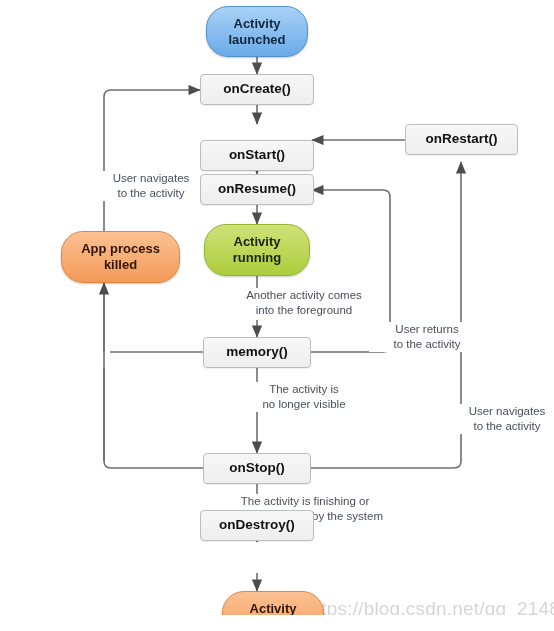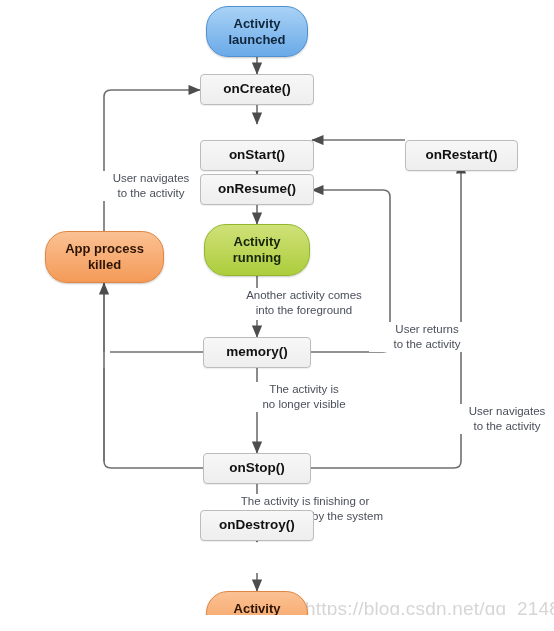--- a/index.html
+++ b/index.html
@@ -65,20 +65,21 @@
   }
   .pill-green {
     background: linear-gradient(#cfe178, #adcd3c);
     border: 1px solid #93b72c;
     color: #17240a;
   }
   .pill-orange {
     background: linear-gradient(#fbc193, #f49a58);
     border: 1px solid #e08641;
     color: #2e1504;
+    margin-left: 16px;
   }
 
   
   .elabel {
     position: absolute;
     font-size: 11.5px;
     color: #4a4f5a;
     text-align: center;
     line-height: 1.32;
     z-index: 2;
@@ -149,21 +150,21 @@
       <path d="M104,368 L104,461"></path>
     </g>
   </svg>
 
   <div class="node pill pill-blue" style="left:206px; top:6px; width:102px; height:51px;">Activity<br>launched</div>
 
   <div class="node cb" style="left:200px; top:74px; width:114px; height:31px;">onCreate()</div>
 
   <div class="node cb" style="left:200px; top:140px; width:114px; height:31px;">onStart()</div>
 
-  <div class="node cb" style="left:405px; top:140px; width:113px; height:31px;">onRestart()</div>
+  <div class="node cb" style="left:405px; top:124px; width:113px; height:31px;">onRestart()</div>
 
   <div class="node cb" style="left:200px; top:174px; width:114px; height:31px;">onResume()</div>
 
   <div class="node pill pill-green" style="left:204px; top:224px; width:106px; height:52px;">Activity<br>running</div>
 
   <div class="node pill pill-orange" style="left:45px; top:231px; width:119px; height:52px;">App process<br>killed</div>
 
   <div class="node cb" style="left:203px; top:337px; width:108px; height:31px;">memory()</div>
 
   <div class="node cb" style="left:203px; top:453px; width:108px; height:31px;">onStop()</div>

